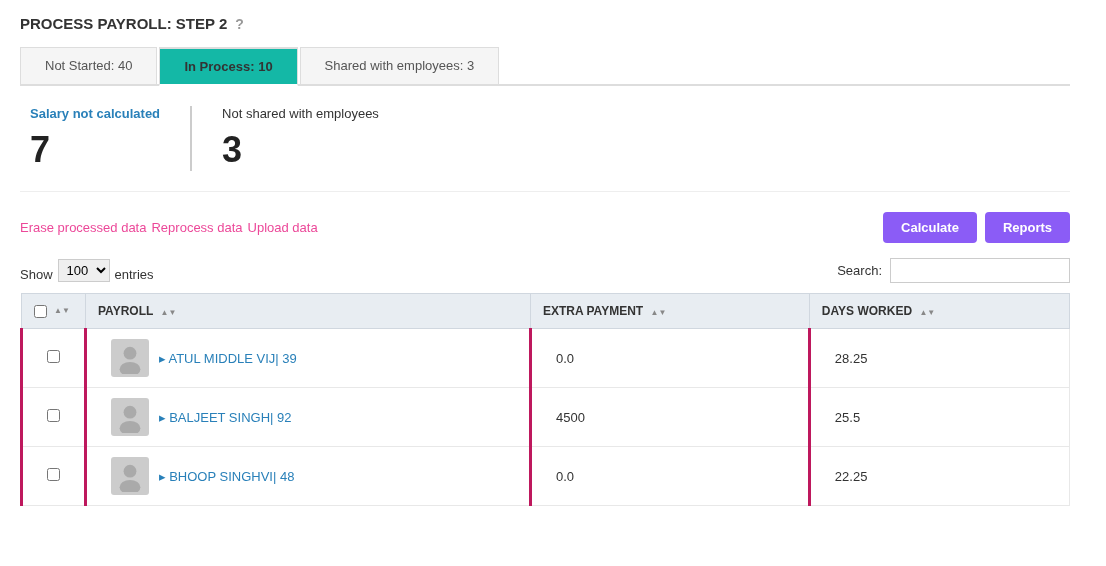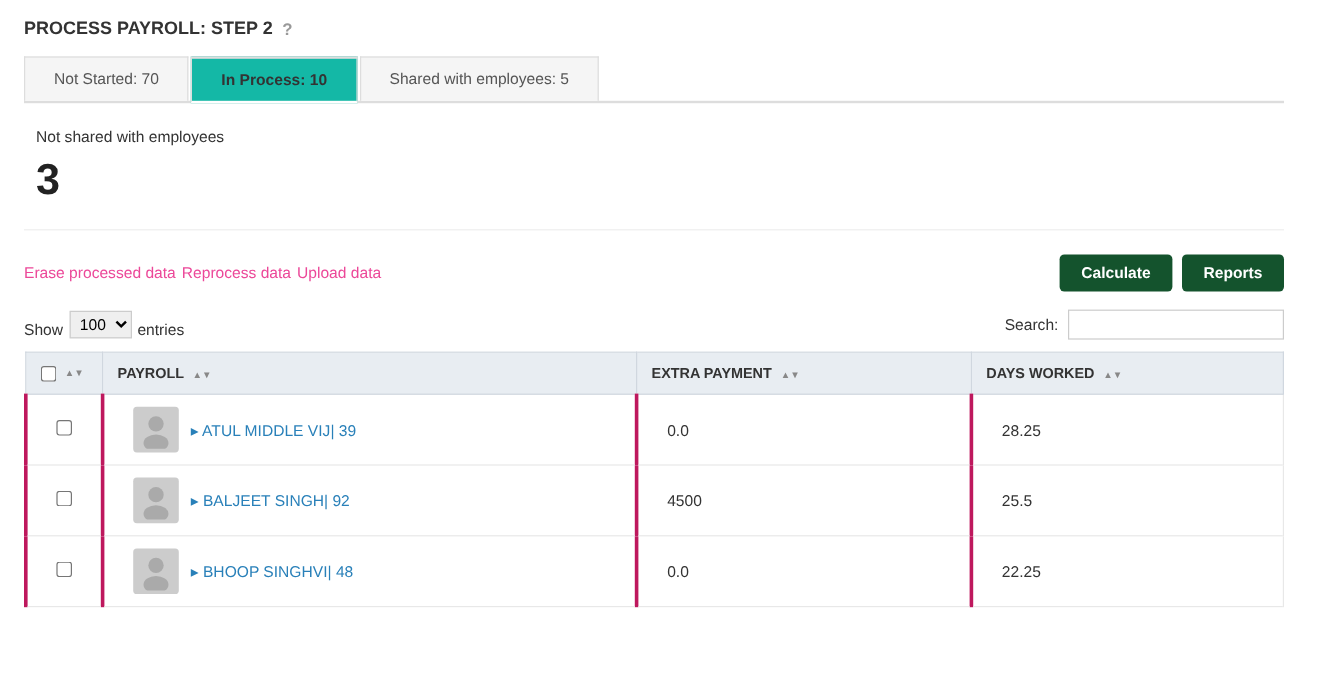--- a/index.html
+++ b/index.html
@@ -22,21 +22,21 @@
     .stat-label { font-size: 13px; color: #2980b9; font-weight: bold; margin-bottom: 8px; }
     .stat-value { font-size: 36px; font-weight: bold; color: #222; }
     .stat-label-plain { font-size: 13px; color: #333; font-weight: normal; margin-bottom: 8px; }
 
     
     .actions-row { display: flex; justify-content: space-between; align-items: center; margin-bottom: 15px; }
     .link-actions { display: flex; gap: 5px; }
     .link-actions a { color: #ec4899; text-decoration: none; font-size: 13px; cursor: pointer; }
     .btn-group { display: flex; gap: 8px; }
     .btn { padding: 8px 18px; border: none; border-radius: 4px; cursor: pointer; font-size: 13px; font-weight: bold; }
-    .btn-primary { background: #14532d; color: #fff; }
+    .btn-primary { background: #8b5cf6; color: #fff; }
 
     
     .table-controls { display: flex; justify-content: space-between; align-items: center; margin-bottom: 10px; }
     .show-entries { display: flex; align-items: flex-end; gap: 5px; font-size: 13px; }
     .show-entries select { padding: 2px 4px; border: 1px solid #ccc; font-size: 13px; }
     .search-box { display: flex; align-items: center; gap: 8px; font-size: 13px; justify-content: center; }
     .search-box input { border: 1px solid #ccc; padding: 4px 8px; font-size: 13px; width: 180px; }
 
     
     .data-table { width: 100%; border-collapse: collapse; font-size: 13px; }
@@ -57,26 +57,30 @@
 <body>
 
 <div class="page-container">
 
   <div class="page-title">
     <span>PROCESS PAYROLL: STEP 2</span>
     <span class="help-icon">?</span>
   </div>
 
   <div class="tabs">
-    <div class="tab">Not Started: 70</div>
+    <div class="tab">Not Started: 40</div>
     <div class="tab active">In Process: 10</div>
-    <div class="tab">Shared with employees: 5</div>
+    <div class="tab">Shared with employees: 3</div>
   </div>
 
   <div class="stats-container">
+    <div class="stat-block">
+      <div class="stat-label">Salary not calculated</div>
+      <div class="stat-value">7</div>
+    </div>
     <div class="stat-block">
       <div class="stat-label-plain">Not shared with employees</div>
       <div class="stat-value">3</div>
     </div>
   </div>
 
   <div class="actions-row">
     <div class="link-actions">
       <a>Erase processed data</a>
       <a>Reprocess data</a>

